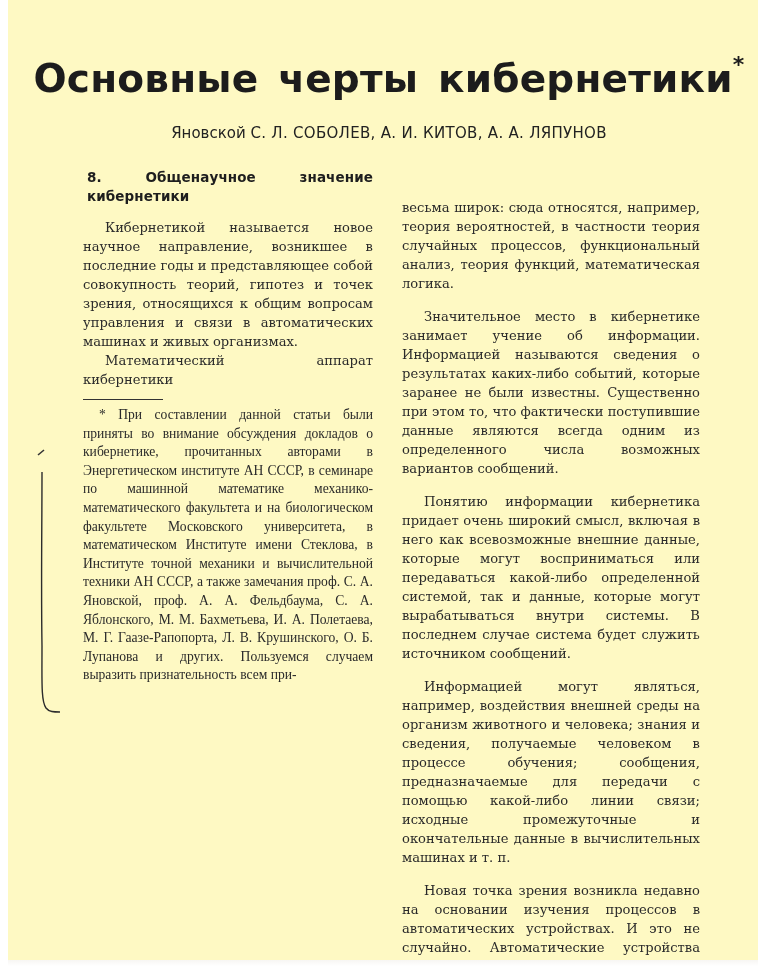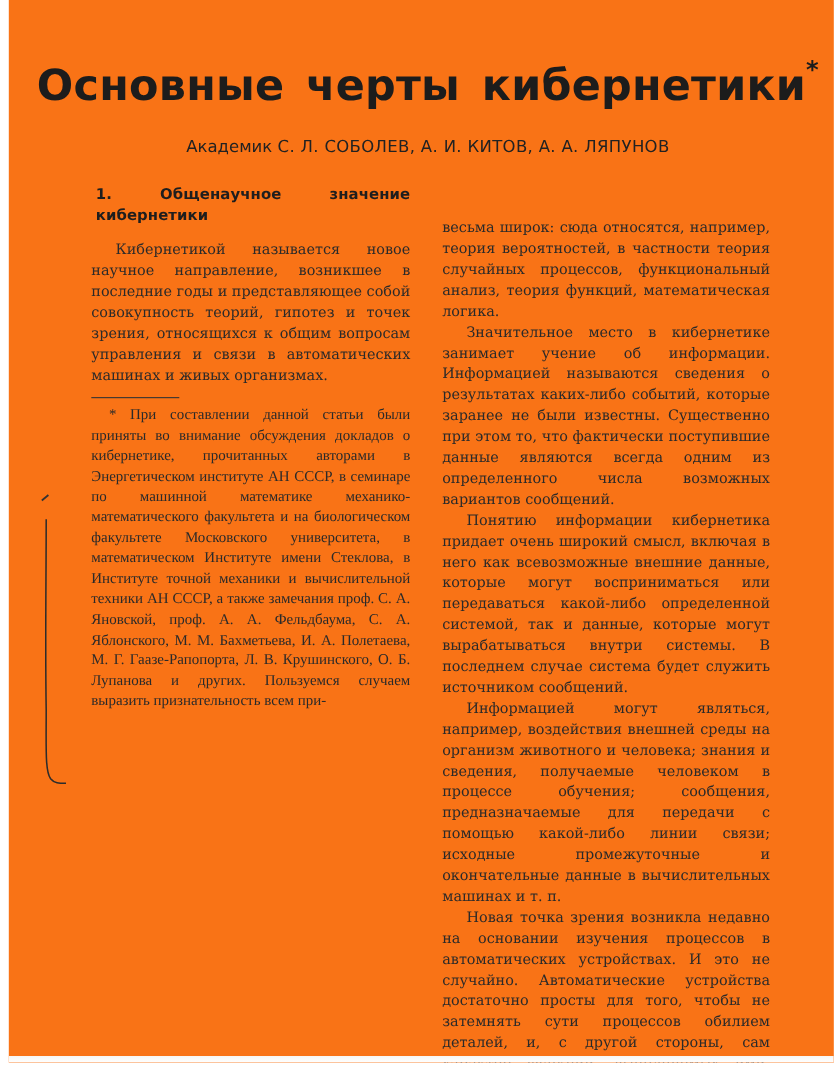--- a/index.html
+++ b/index.html
@@ -1,19 +1,19 @@
 <!DOCTYPE html>
 <html><head>
 <meta charset="utf-8">
 <style>
   html, body { margin: 0; padding: 0; background: #ffffff; }
   body { width: 762px; height: 980px; overflow: hidden; position: relative; }
   .page {
     position: absolute; left: 8px; top: 0; width: 750px; height: 966px;
-    background: #f97316; overflow: hidden;
+    background: #fef9c3; overflow: hidden;
   }
   .title {
     position: absolute; left: 0; width: 762px; top: 56px; text-align: center;
     font-family: "DejaVu Sans", sans-serif; font-weight: bold; font-size: 39px;
     color: #1c1c1c; letter-spacing: 0.2px; word-spacing: 6px;
   }
   .title sup { font-size: 22px; position: relative; top: -6px; }
   .authors {
     position: absolute; left: 0; width: 762px; top: 124px; text-align: center;
     font-family: "DejaVu Sans", sans-serif; font-size: 15px; color: #222;
@@ -21,21 +21,21 @@
   .authors b { font-weight: normal; letter-spacing: 0.3px; }
   .col {
     position: absolute; top: 168px;
     font-family: "DejaVu Serif", serif; font-size: 13.1px; line-height: 19px;
     color: #2a2a2a; text-align: justify; hyphens: none;
   }
   .col.left { left: 75px; width: 290px; }
   .col.right { left: 394px; width: 298px; top: 170px; }
   .col p { margin: 0; text-indent: 22px; }
   .col p.noind { text-indent: 0; margin-top: 28px; }
-  .col p.gap { margin-top: 0; }
+  .col p.gap { margin-top: 14px; }
   .section-heading {
     font-family: "DejaVu Sans", sans-serif; font-weight: bold; font-size: 13.5px;
     color: #1e1e1e; margin: 0 0 12px 4px; text-indent: 0 !important;
     letter-spacing: 0.1px;
   }
   .footnote-rule { width: 80px; border-top: 1px solid #333; margin: 10px 0 6px 0; }
   .footnote {
     font-family: "Liberation Serif", serif; font-size: 13.6px; line-height: 18.6px;
     color: #2a2a2a; text-align: justify;
   }
@@ -49,32 +49,33 @@
   }
 </style>
 </head>
 <body>
 
 <div class="page">
 
   <div class="title"><span>Основные черты кибернетики</span><sup>*</sup></div>
 
   <div class="authors">
-    <span>Академик</span>
+    <span>Яновской</span>
     <b>С. Л. СОБОЛЕВ, А. И. КИТОВ, А. А. ЛЯПУНОВ</b>
   </div>
 
   <svg class="margin-mark" viewBox="0 0 40 270">
     <path d="M22 4 L16 9" stroke="#333" stroke-width="1.6" fill="none"></path>
     <path d="M20 26 C20 80, 19 140, 20 200 C20 235, 19 255, 24 262 C27 266, 32 266, 38 266" stroke="#2c2c2c" stroke-width="1.4" fill="none"></path>
   </svg>
 
   <div class="col left">
-    <div class="section-heading">1. Общенаучное значение кибернетики</div>
+    <div class="section-heading">8. Общенаучное значение кибернетики</div>
     <p>Кибернетикой называется новое научное направление, возникшее в последние годы и представляющее собой совокупность теорий, гипотез и точек зрения, относящихся к общим вопросам управления и связи в автоматических машинах и живых организмах.</p>
+    <p>Математический аппарат кибернетики</p>
     <div class="footnote-rule"></div>
     <div class="footnote">
       <p>* При составлении данной статьи были приняты во внимание обсуждения докладов о кибернетике, прочитанных авторами в Энергетическом институте АН СССР, в семинаре по машинной математике механико-математического факультета и на биологическом факультете Московского университета, в математическом Институте имени Стеклова, в Институте точной механики и вычислительной техники АН СССР, а также замечания проф. С. А. Яновской, проф. А. А. Фельдбаума, С. А. Яблонского, М. М. Бахметьева, И. А. Полетаева, М. Г. Гаазе-Рапопорта, Л. В. Крушинского, О. Б. Лупанова и других. Пользуемся случаем выразить признательность всем при-</p>
     </div>
   </div>
 
   <div class="col right">
     <p class="noind">весьма широк: сюда относятся, например, теория вероятностей, в частности теория случайных процессов, функциональный анализ, теория функций, математическая логика.</p>
     <p class="gap">Значительное место в кибернетике занимает учение об информации. Информацией называются сведения о результатах каких-либо событий, которые заранее не были известны. Существенно при этом то, что фактически поступившие данные являются всегда одним из определенного числа возможных вариантов сообщений.</p>
     <p class="gap">Понятию информации кибернетика придает очень широкий смысл, включая в него как всевозможные внешние данные, которые могут восприниматься или передаваться какой-либо определенной системой, так и данные, которые могут вырабатываться внутри системы. В последнем случае система будет служить источником сообщений.</p>

